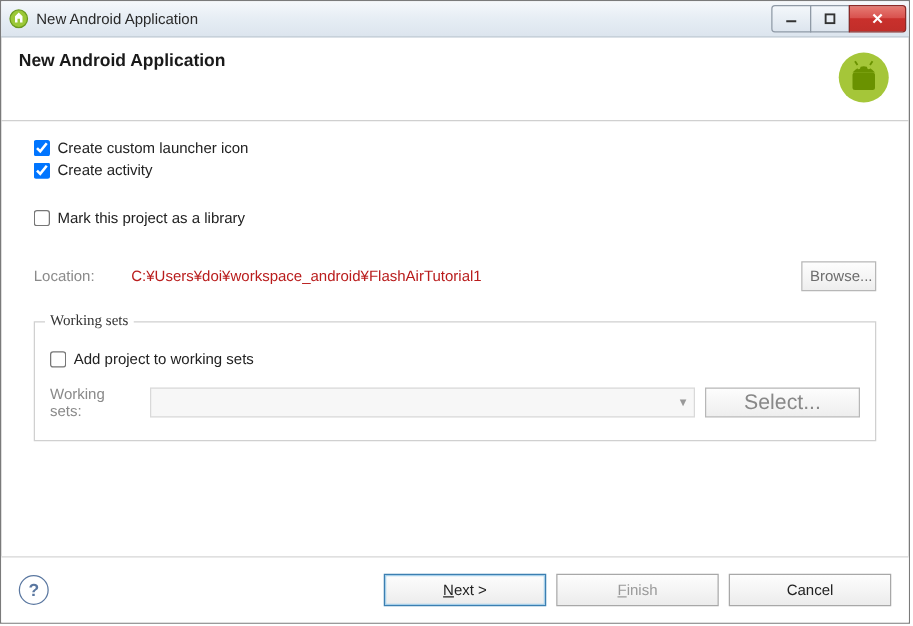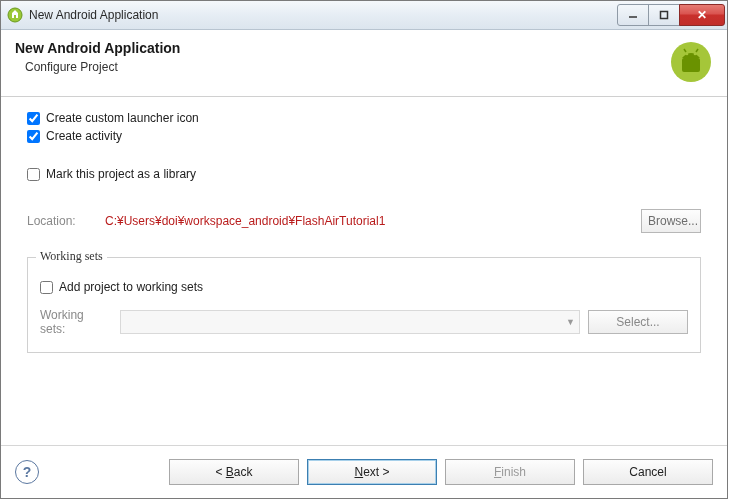--- a/index.html
+++ b/index.html
@@ -169,27 +169,27 @@
     border: 1px solid #d9d9d9;
     background: #f7f7f7;
     display: flex;
     align-items: center;
     justify-content: flex-end;
     padding: 0 4px;
     color: #999;
   }
   .ws-row .combo .arrow { color: #999; font-size: 9px; }
   .btn-select {
-    width: 100px;
+    width: 124px;
     height: 24px;
     border: 1px solid #b7b7b7;
     background: linear-gradient(to bottom, #fdfdfd, #eeeeee);
     color: #888;
     cursor: pointer;
-    font-size: 12px;
+    font-size: 17px;
   }
   
   .footer {
     height: 52px;
     border-top: 1px solid #d6d6d6;
     display: flex;
     align-items: center;
     padding: 0 14px;
     gap: 8px;
     background: #fff;
@@ -250,21 +250,20 @@
             <rect x="1.5" y="1.5" width="7" height="7" fill="none" stroke="#333" stroke-width="1.5"></rect>
           </svg>
       </div>
       <div class="win-btn close">✕</div>
     </div>
   </div>
 
   <div class="banner">
     <div>
       <h1>New Android Application</h1>
-      <div class="subtitle">Configure Project</div>
     </div>
     <span class="banner-icon">
       <svg viewBox="0 0 44 44" width="44" height="44">
         <circle cx="22" cy="22" r="20" fill="#a5c639"></circle>
         <rect x="13" y="18" width="18" height="14" rx="2" fill="#6a9200"></rect>
         <path d="M13 18 Q22 8 31 18 Z" fill="#6a9200"></path>
         <circle cx="18" cy="14" r="1.3" fill="#a5c639"></circle>
         <circle cx="26" cy="14" r="1.3" fill="#a5c639"></circle>
         <line x1="15" y1="9" x2="17" y2="12" stroke="#6a9200" stroke-width="1.5"></line>
         <line x1="29" y1="9" x2="27" y2="12" stroke="#6a9200" stroke-width="1.5"></line>
@@ -315,19 +314,18 @@
         </div>
         <button class="btn-select" disabled="">Select...</button>
       </div>
     </div>
 
   </div>
 
   <div class="footer">
     <div class="help-icon">?</div>
     <div class="spacer"></div>
-    <button class="nav-btn">&lt; <span class="mnemonic">B</span>ack</button>
     <button class="nav-btn default"><span class="mnemonic">N</span>ext &gt;</button>
     <button class="nav-btn disabled" disabled=""><span class="mnemonic">F</span>inish</button>
     <button class="nav-btn">Cancel</button>
   </div>
 
 </div>
 
 </body></html>

